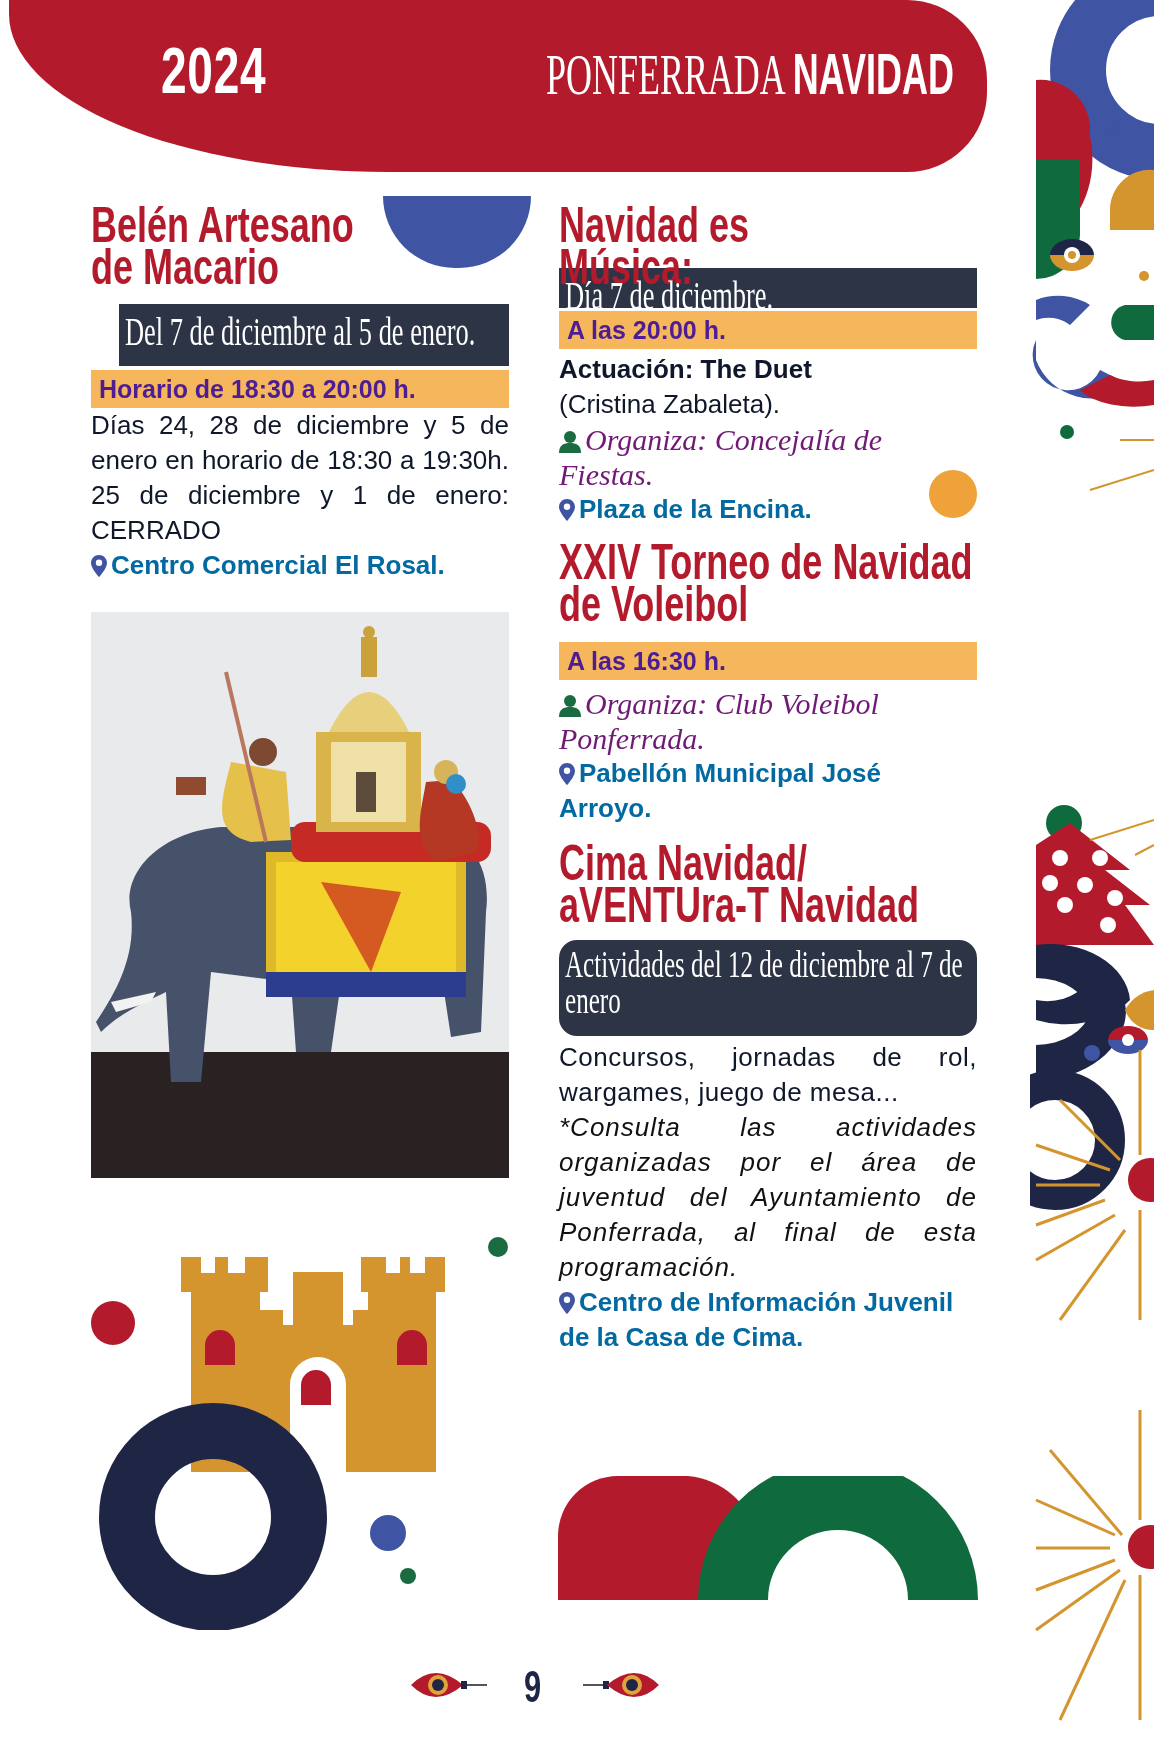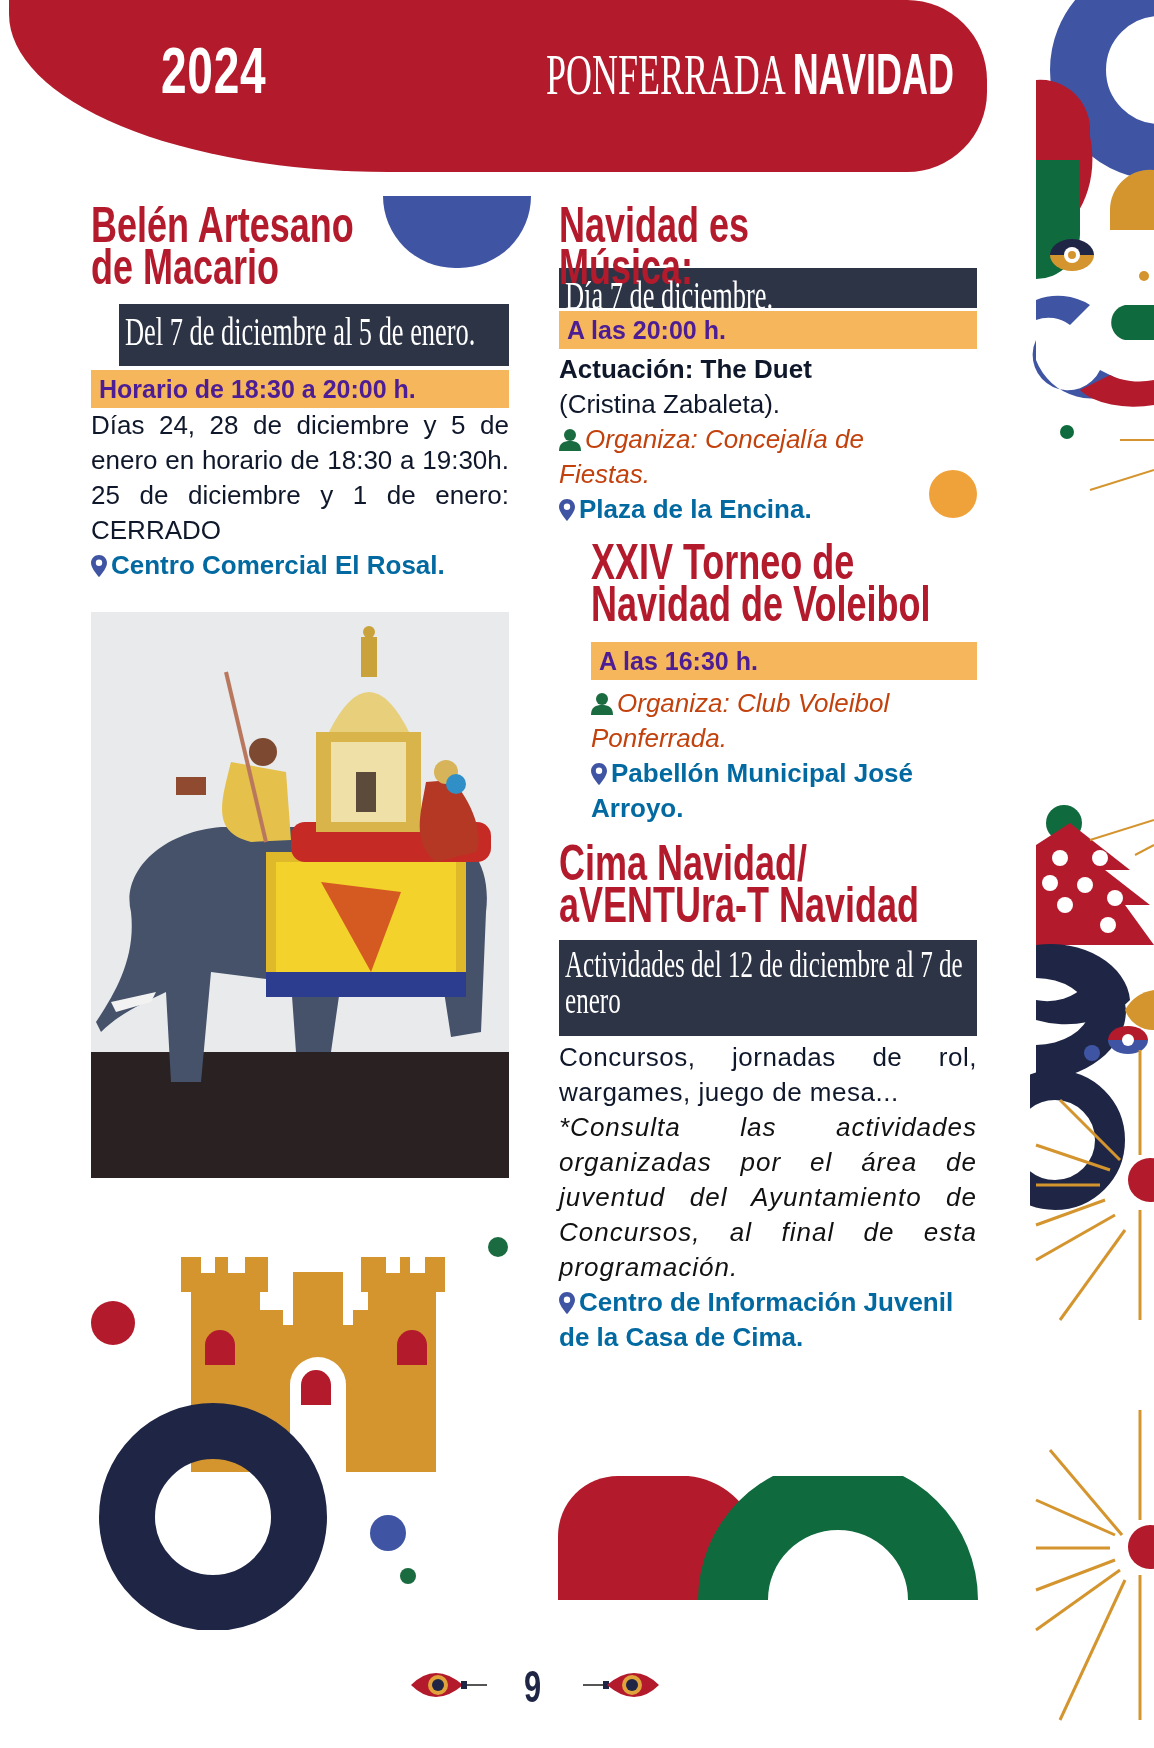--- a/index.html
+++ b/index.html
@@ -38,32 +38,32 @@
     transform: scaleX(0.72); transform-origin: left top;
     width: 139%; white-space: normal;
   }
   .date-bar {
     background: #2d3446; color: #fff;
     font-family: "Liberation Serif", serif; font-size: 40px;
     line-height: 52px; padding: 2px 6px;
     overflow: hidden; white-space: nowrap;
   }
   .date-bar span { display: inline-block; transform: scaleX(0.66); transform-origin: left center; }
-  .date-bar.multi { white-space: normal; line-height: 36px; padding: 6px 6px; }
+  .date-bar.multi { white-space: normal; line-height: 36px; padding: 6px 6px; border-radius: 18px; }
   .date-bar.multi span { width: 150%; }
   .time-bar {
     background: #f6b65c; color: #4c1d95;
     font-weight: bold; font-size: 25px; line-height: 38px;
     padding: 0 8px; margin-top: 3px;
   }
   .body-txt { font-size: 26px; line-height: 35px; color: #0f172a; }
   .body-txt.justify { text-align: justify; }
   .body-txt.bold { font-weight: bold; }
   .italic-note { font-style: italic; font-size: 26px; line-height: 35px; color: #111; text-align: justify; letter-spacing: 1px; }
-  .organizer { font-style: italic; color: #c2410c; font-size: 26px; line-height: 35px; }
+  .organizer { font-style: italic; color: #701a75; font-size: 30px; line-height: 35px; font-family: Liberation Serif, serif; }
   .location { color: #0369a1; font-weight: bold; font-size: 26px; line-height: 35px; }
   .icon-inline { display: inline-block; vertical-align: -3px; margin-right: 4px; }
 
   .photo {
     position: absolute; left: 91px; top: 612px; width: 418px; height: 566px;
     background: linear-gradient(180deg, #eceef0 0%, #e6e8ea 78%, #2b2224 78%, #241c1e 100%);
     overflow: hidden;
   }
   .deco { position: absolute; }
   .page-num {
@@ -165,21 +165,21 @@
           <path d="M0 22 C0 14 5 12 11 12 C17 12 22 14 22 22 Z" fill="#1a6b3f"></path>
         </svg><span>Organiza: Concejalía de Fiestas.</span>
     </div>
     <div class="location">
       <svg class="icon-inline" width="16" height="22" viewBox="0 0 16 22">
           <path d="M8 0C3.6 0 0 3.5 0 7.9 0 13.4 8 22 8 22s8-8.6 8-14.1C16 3.5 12.4 0 8 0zm0 11a3.2 3.2 0 1 1 0-6.4A3.2 3.2 0 0 1 8 11z" fill="#3f55a4"></path>
         </svg><span>Plaza de la Encina.</span>
     </div>
   </div>
 
-  <div style="margin-top:14px;margin-left:32px;">
+  <div style="margin-top:14px;">
     <div class="ev-title" style="height:84px;">XXIV Torneo de Navidad de Voleibol</div>
     <div style="height:14px"></div>
     <div class="time-bar">A las 16:30 h.</div>
     <div class="organizer" style="margin-top:6px; width:360px;">
       <svg class="icon-inline" width="22" height="22" viewBox="0 0 22 22">
           <circle cx="11" cy="6" r="6" fill="#1a6b3f"></circle>
           <path d="M0 22 C0 14 5 12 11 12 C17 12 22 14 22 22 Z" fill="#1a6b3f"></path>
         </svg><span>Organiza: Club Voleibol Ponferrada.</span>
     </div>
     <div class="location" style="width:390px;">
@@ -189,21 +189,21 @@
     </div>
   </div>
 
   <div style="margin-top:16px;">
     <div class="ev-title" style="width:125%; height:86px;">Cima Navidad/ aVENTUra-T Navidad</div>
     <div style="height:12px"></div>
     <div class="date-bar multi" style="height:96px; font-size:38px;">
       <span>Actividades del 12 de diciembre al 7 de enero</span>
     </div>
     <div class="body-txt justify" style="margin-top:4px; letter-spacing:0.5px;">Concursos, jornadas de rol, wargames, juego de mesa...</div>
-    <div class="italic-note">*Consulta las actividades organizadas por el área de juventud del Ayuntamiento de Concursos, al final de esta programación.</div>
+    <div class="italic-note">*Consulta las actividades organizadas por el área de juventud del Ayuntamiento de Ponferrada, al final de esta programación.</div>
     <div class="location">
       <svg class="icon-inline" width="16" height="22" viewBox="0 0 16 22">
           <path d="M8 0C3.6 0 0 3.5 0 7.9 0 13.4 8 22 8 22s8-8.6 8-14.1C16 3.5 12.4 0 8 0zm0 11a3.2 3.2 0 1 1 0-6.4A3.2 3.2 0 0 1 8 11z" fill="#3f55a4"></path>
         </svg><span>Centro de Información Juvenil de la Casa de Cima.</span>
     </div>
   </div>
 </div>
 
 <div class="deco" style="left:929px; top:470px; width:48px; height:48px; border-radius:50%; background:#f0a23a;"></div>
 

